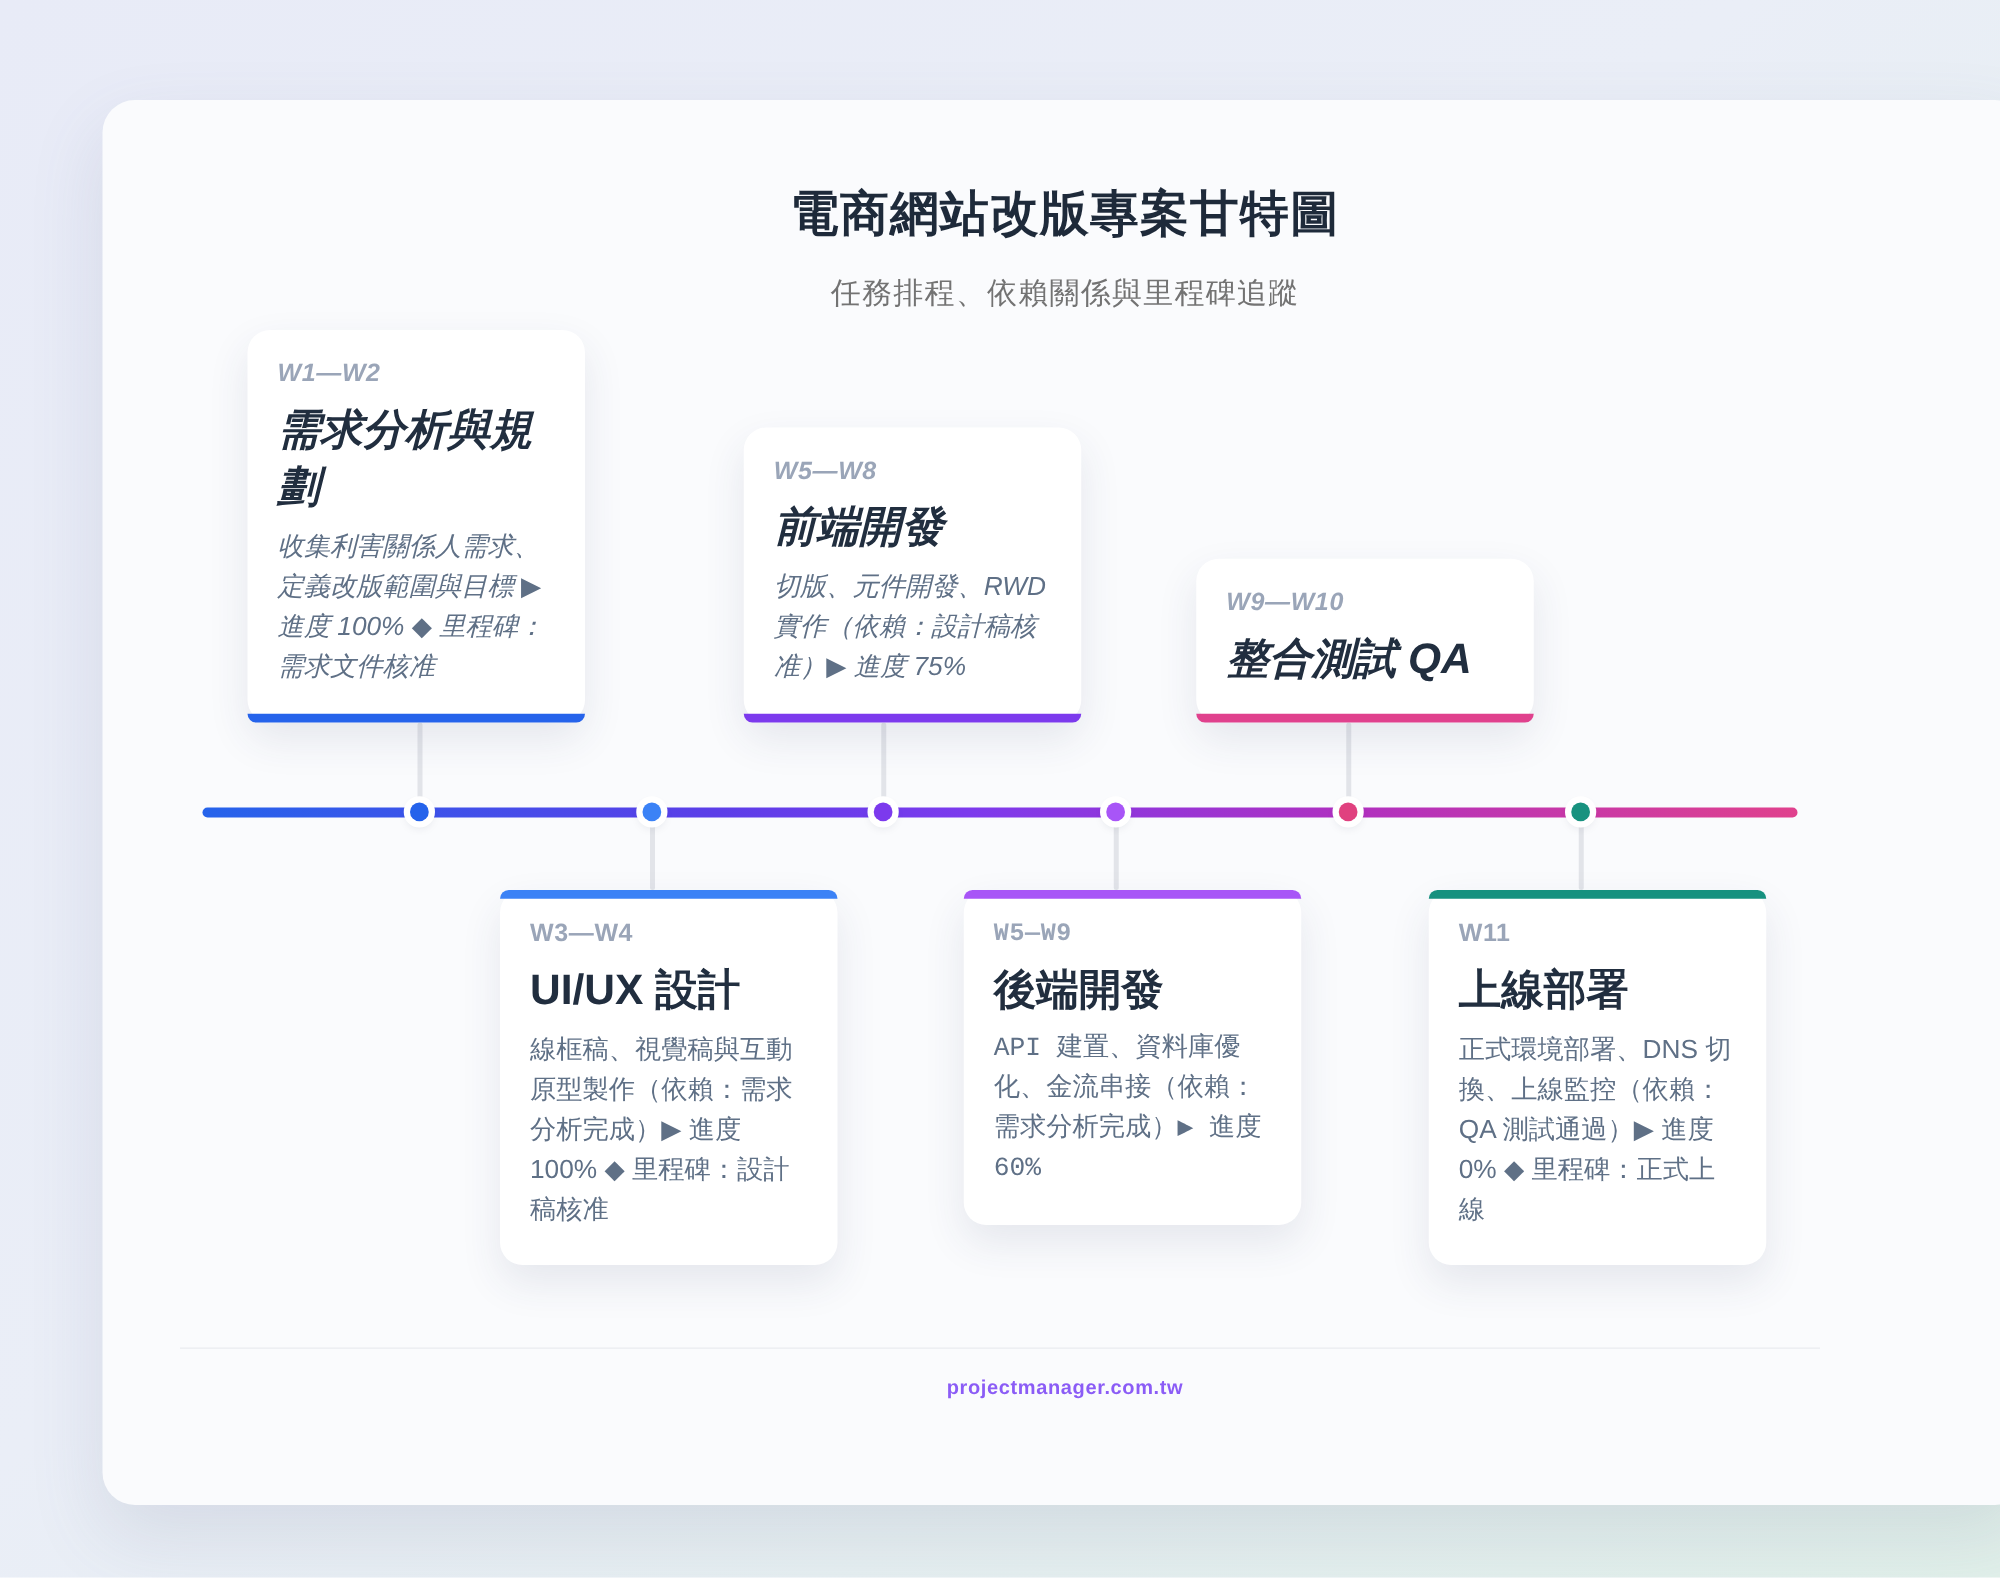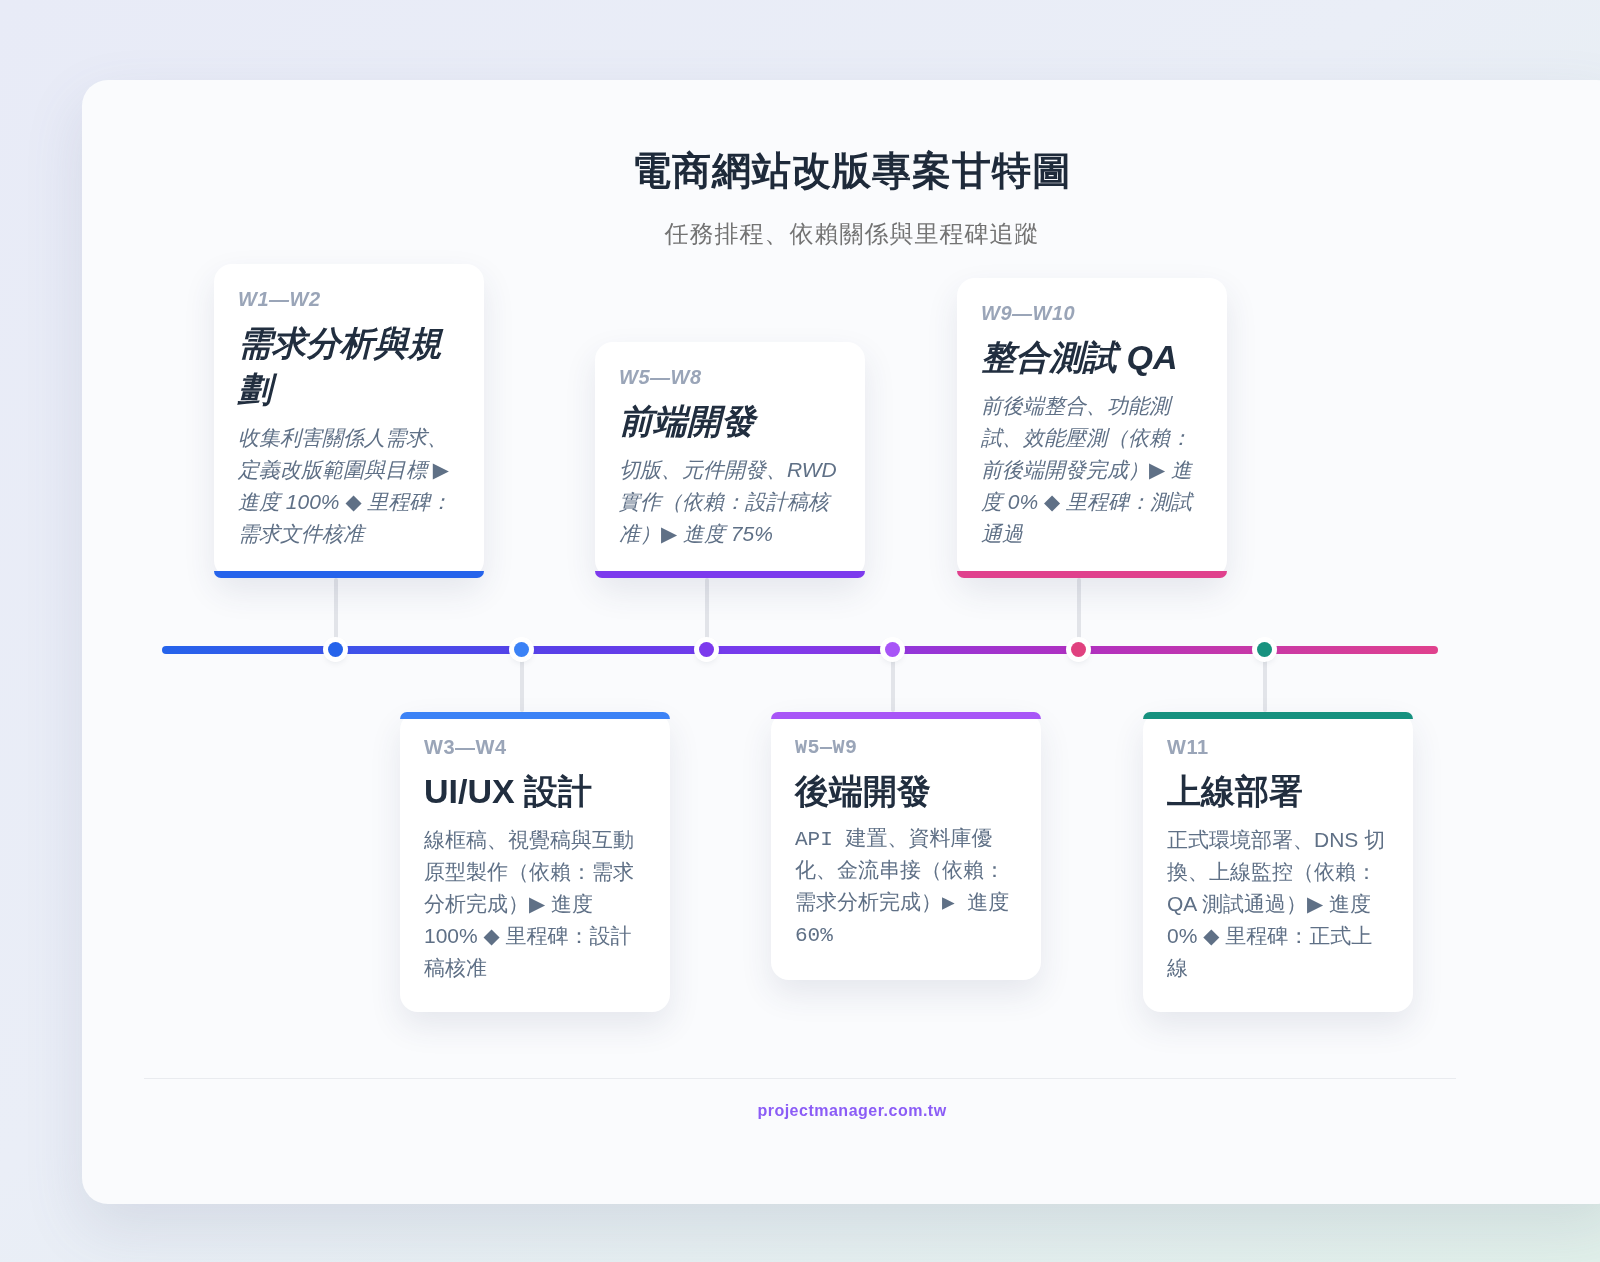--- a/index.html
+++ b/index.html
@@ -59,21 +59,21 @@
   .card {
     position: absolute; width: 270px;
     background: #ffffff; border-radius: 18px;
     box-shadow: 0 14px 32px rgba(45,60,95,0.10);
     box-sizing: border-box;
     padding: 24px 24px 28px 24px;
     z-index: 4;
   }
   .card.above { bottom: 626px; font-style: italic; }
   .card.below { top: 632px; }
-  .c1 { left: 132px; } .c2 { left: 503px; margin-left: 10px; } .c3 { left: 875px; }
+  .c1 { left: 116px; } .c2 { left: 503px; margin-left: 10px; } .c3 { left: 875px; }
   .c4 { left: 318px; } .c5 { left: 689px; font-family: Liberation Mono, monospace; } .c6 { left: 1061px; }
 
   .accent {
     position: absolute; left: 0; width: 100%; height: 7px;
   }
   .card.above .accent { bottom: 0; border-radius: 0 0 18px 18px; }
   .card.below .accent { top: 0; border-radius: 18px 18px 0 0; }
 
   .weeks {
     font-size: 20px; font-weight: 600; color: #9aa5b8;
@@ -134,21 +134,20 @@
     <div class="card above c2">
       <div class="weeks">W5—W8</div>
       <div class="task-title">前端開發</div>
       <div class="task-desc">切版、元件開發、RWD 實作（依賴：設計稿核准）▶ 進度 75%</div>
       <div class="accent" style="background: rgb(124, 58, 237);"></div>
     </div>
 
     <div class="card above c3">
       <div class="weeks">W9—W10</div>
       <div class="task-title">整合測試 QA</div>
-      <div class="task-desc">前後端整合、功能測試、效能壓測（依賴：前後端開發完成）▶ 進度 0% ◆ 里程碑：測試通過</div>
       <div class="accent" style="background: rgb(224, 65, 141);"></div>
     </div>
 
     <div class="card below c4">
       <div class="weeks">W3—W4</div>
       <div class="task-title">UI/UX 設計</div>
       <div class="task-desc">線框稿、視覺稿與互動原型製作（依賴：需求分析完成）▶ 進度 100% ◆ 里程碑：設計稿核准</div>
       <div class="accent" style="background: rgb(59, 130, 246);"></div>
     </div>
 

